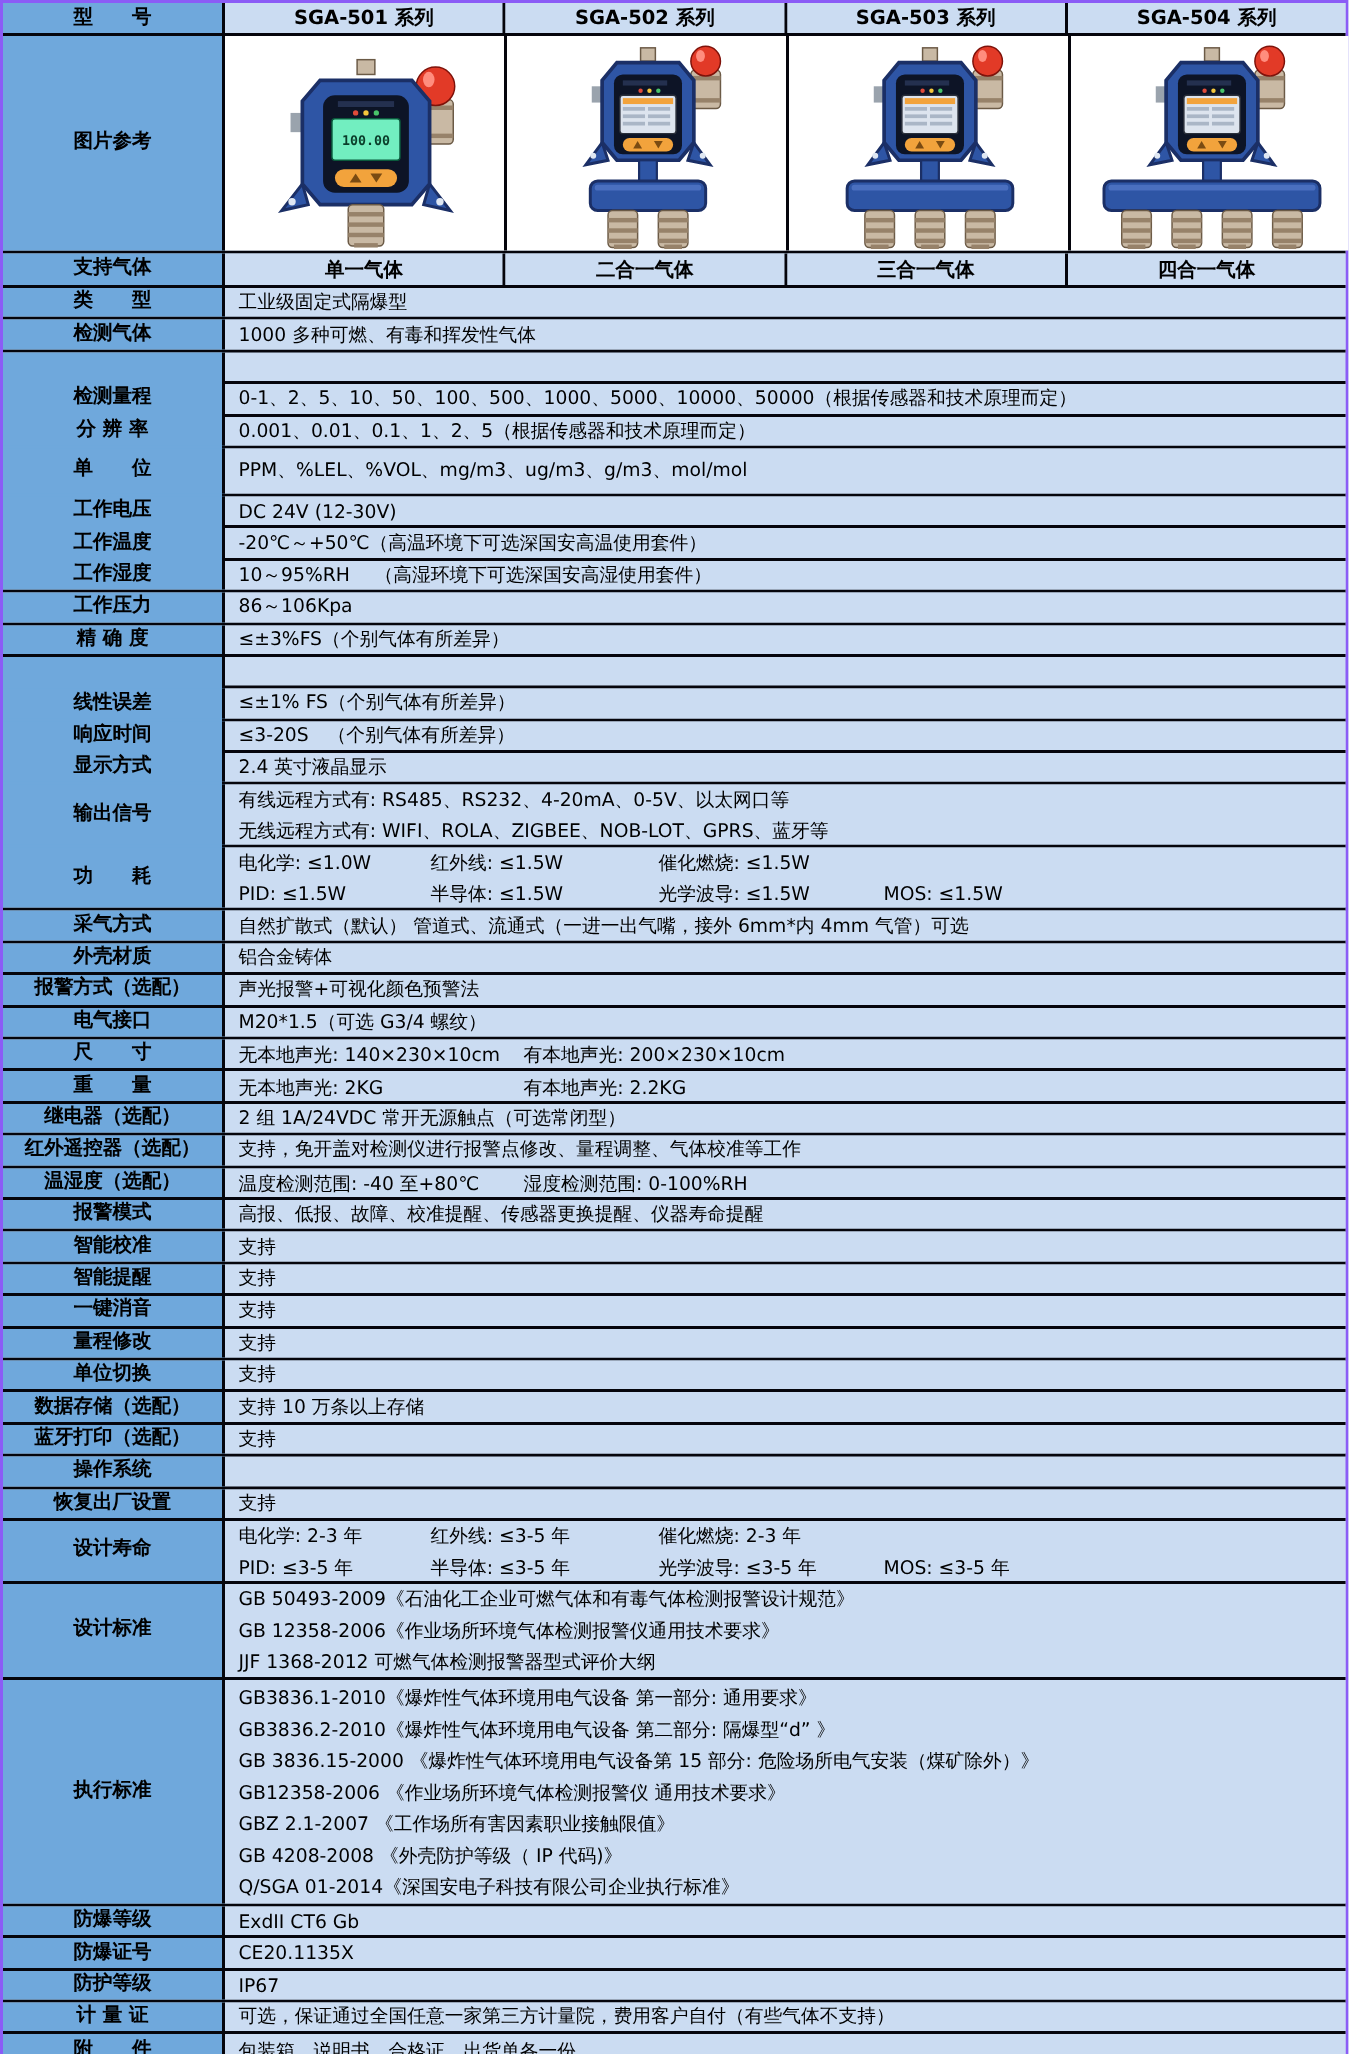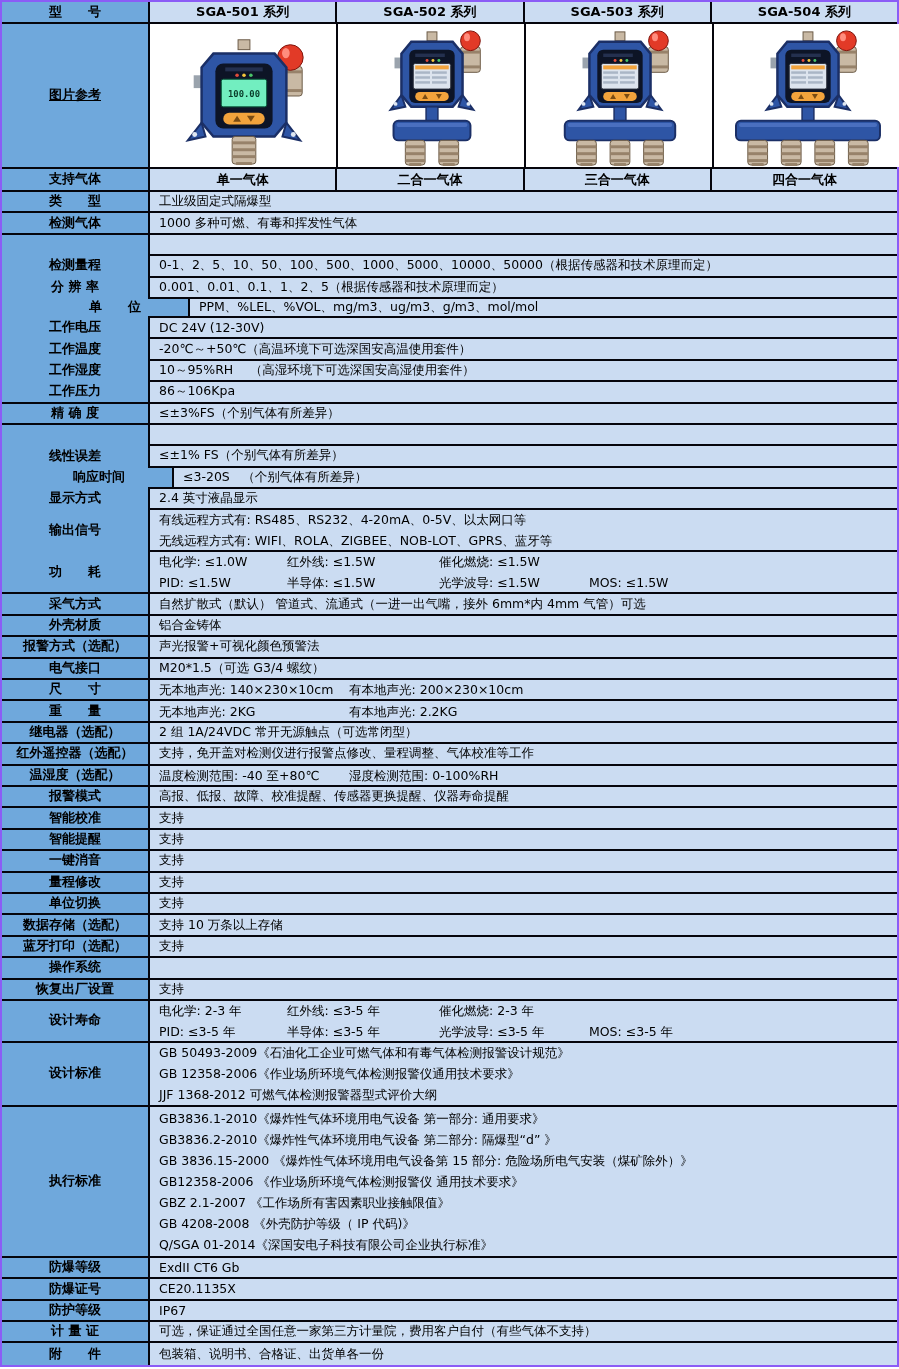--- a/index.html
+++ b/index.html
@@ -16,21 +16,21 @@
   .line{line-height:21px;}
   .seg{display:inline-block;vertical-align:top;}
   .cols4 .seg:nth-child(1){width:128px;}
   .cols4 .seg:nth-child(2){width:152px;}
   .cols4 .seg:nth-child(3){width:150px;}
   .cols2 .seg:nth-child(1){width:190px;}
   .cell4{flex:1 1 0;box-sizing:border-box;border-right:2px solid #05050c;background:#cbdcf2;
          display:flex;align-items:center;justify-content:center;font-weight:bold;font-size:13px;}
   .cell4:last-child{border-right:none;}
   .head-row{height:22px;}
-  .img-row{height:145px;text-decoration:underline;}
+  .img-row{height:145px;}
   .imgcell{background:#ffffff;}
   .gas-row{height:23px;}
   svg{display:block;}
 </style>
 </head>
 <body>
 
 <div class="table" id="spec-table">
 
   <div class="row head-row">
@@ -255,21 +255,21 @@
       <div class="val">电化学、红外线、催化燃烧、PID、半导体、光学波导、MOS 等</div>
     </div>
     <div class="row" style="height: 21.4px;">
       <div class="lab">检测量程</div>
       <div class="val">0-1、2、5、10、50、100、500、1000、5000、10000、50000（根据传感器和技术原理而定）</div>
     </div>
     <div class="row" style="height: 21.4px;">
       <div class="lab">分 辨 率</div>
       <div class="val">0.001、0.01、0.1、1、2、5（根据传感器和技术原理而定）</div>
     </div>
-    <div class="row" style="height: 19px; margin-left: 40px;">
+    <div class="row" style="height: 32px;">
       <div class="lab">单　　位</div>
       <div class="val">PPM、%LEL、%VOL、mg/m3、ug/m3、g/m3、mol/mol</div>
     </div>
     <div class="row" style="height: 21.4px;">
       <div class="lab">工作电压</div>
       <div class="val">DC 24V (12-30V)</div>
     </div>
     <div class="row" style="height: 21.4px;">
       <div class="lab">工作温度</div>
       <div class="val">-20℃～+50℃（高温环境下可选深国安高温使用套件）</div>
@@ -287,21 +287,21 @@
       <div class="val">≤±3%FS（个别气体有所差异）</div>
     </div>
     <div class="row" style="height: 21.4px; flex-direction: column;">
       <div class="lab">重 复 性</div>
       <div class="val">≤±1% FS（个别气体有所差异）</div>
     </div>
     <div class="row" style="height: 21.4px;">
       <div class="lab">线性误差</div>
       <div class="val">≤±1% FS（个别气体有所差异）</div>
     </div>
-    <div class="row" style="height: 21.4px; padding-left: 24px;">
+    <div class="row" style="height: 21.4px;">
       <div class="lab">响应时间</div>
       <div class="val">≤3-20S　（个别气体有所差异）</div>
     </div>
     <div class="row" style="height: 21.4px;">
       <div class="lab">显示方式</div>
       <div class="val">2.4 英寸液晶显示</div>
     </div>
     <div class="row" style="height: 42px;">
       <div class="lab">输出信号</div>
       <div class="val"><div class="line">有线远程方式有: RS485、RS232、4-20mA、0-5V、以太网口等</div><div class="line">无线远程方式有: WIFI、ROLA、ZIGBEE、NOB-LOT、GPRS、蓝牙等</div></div>

